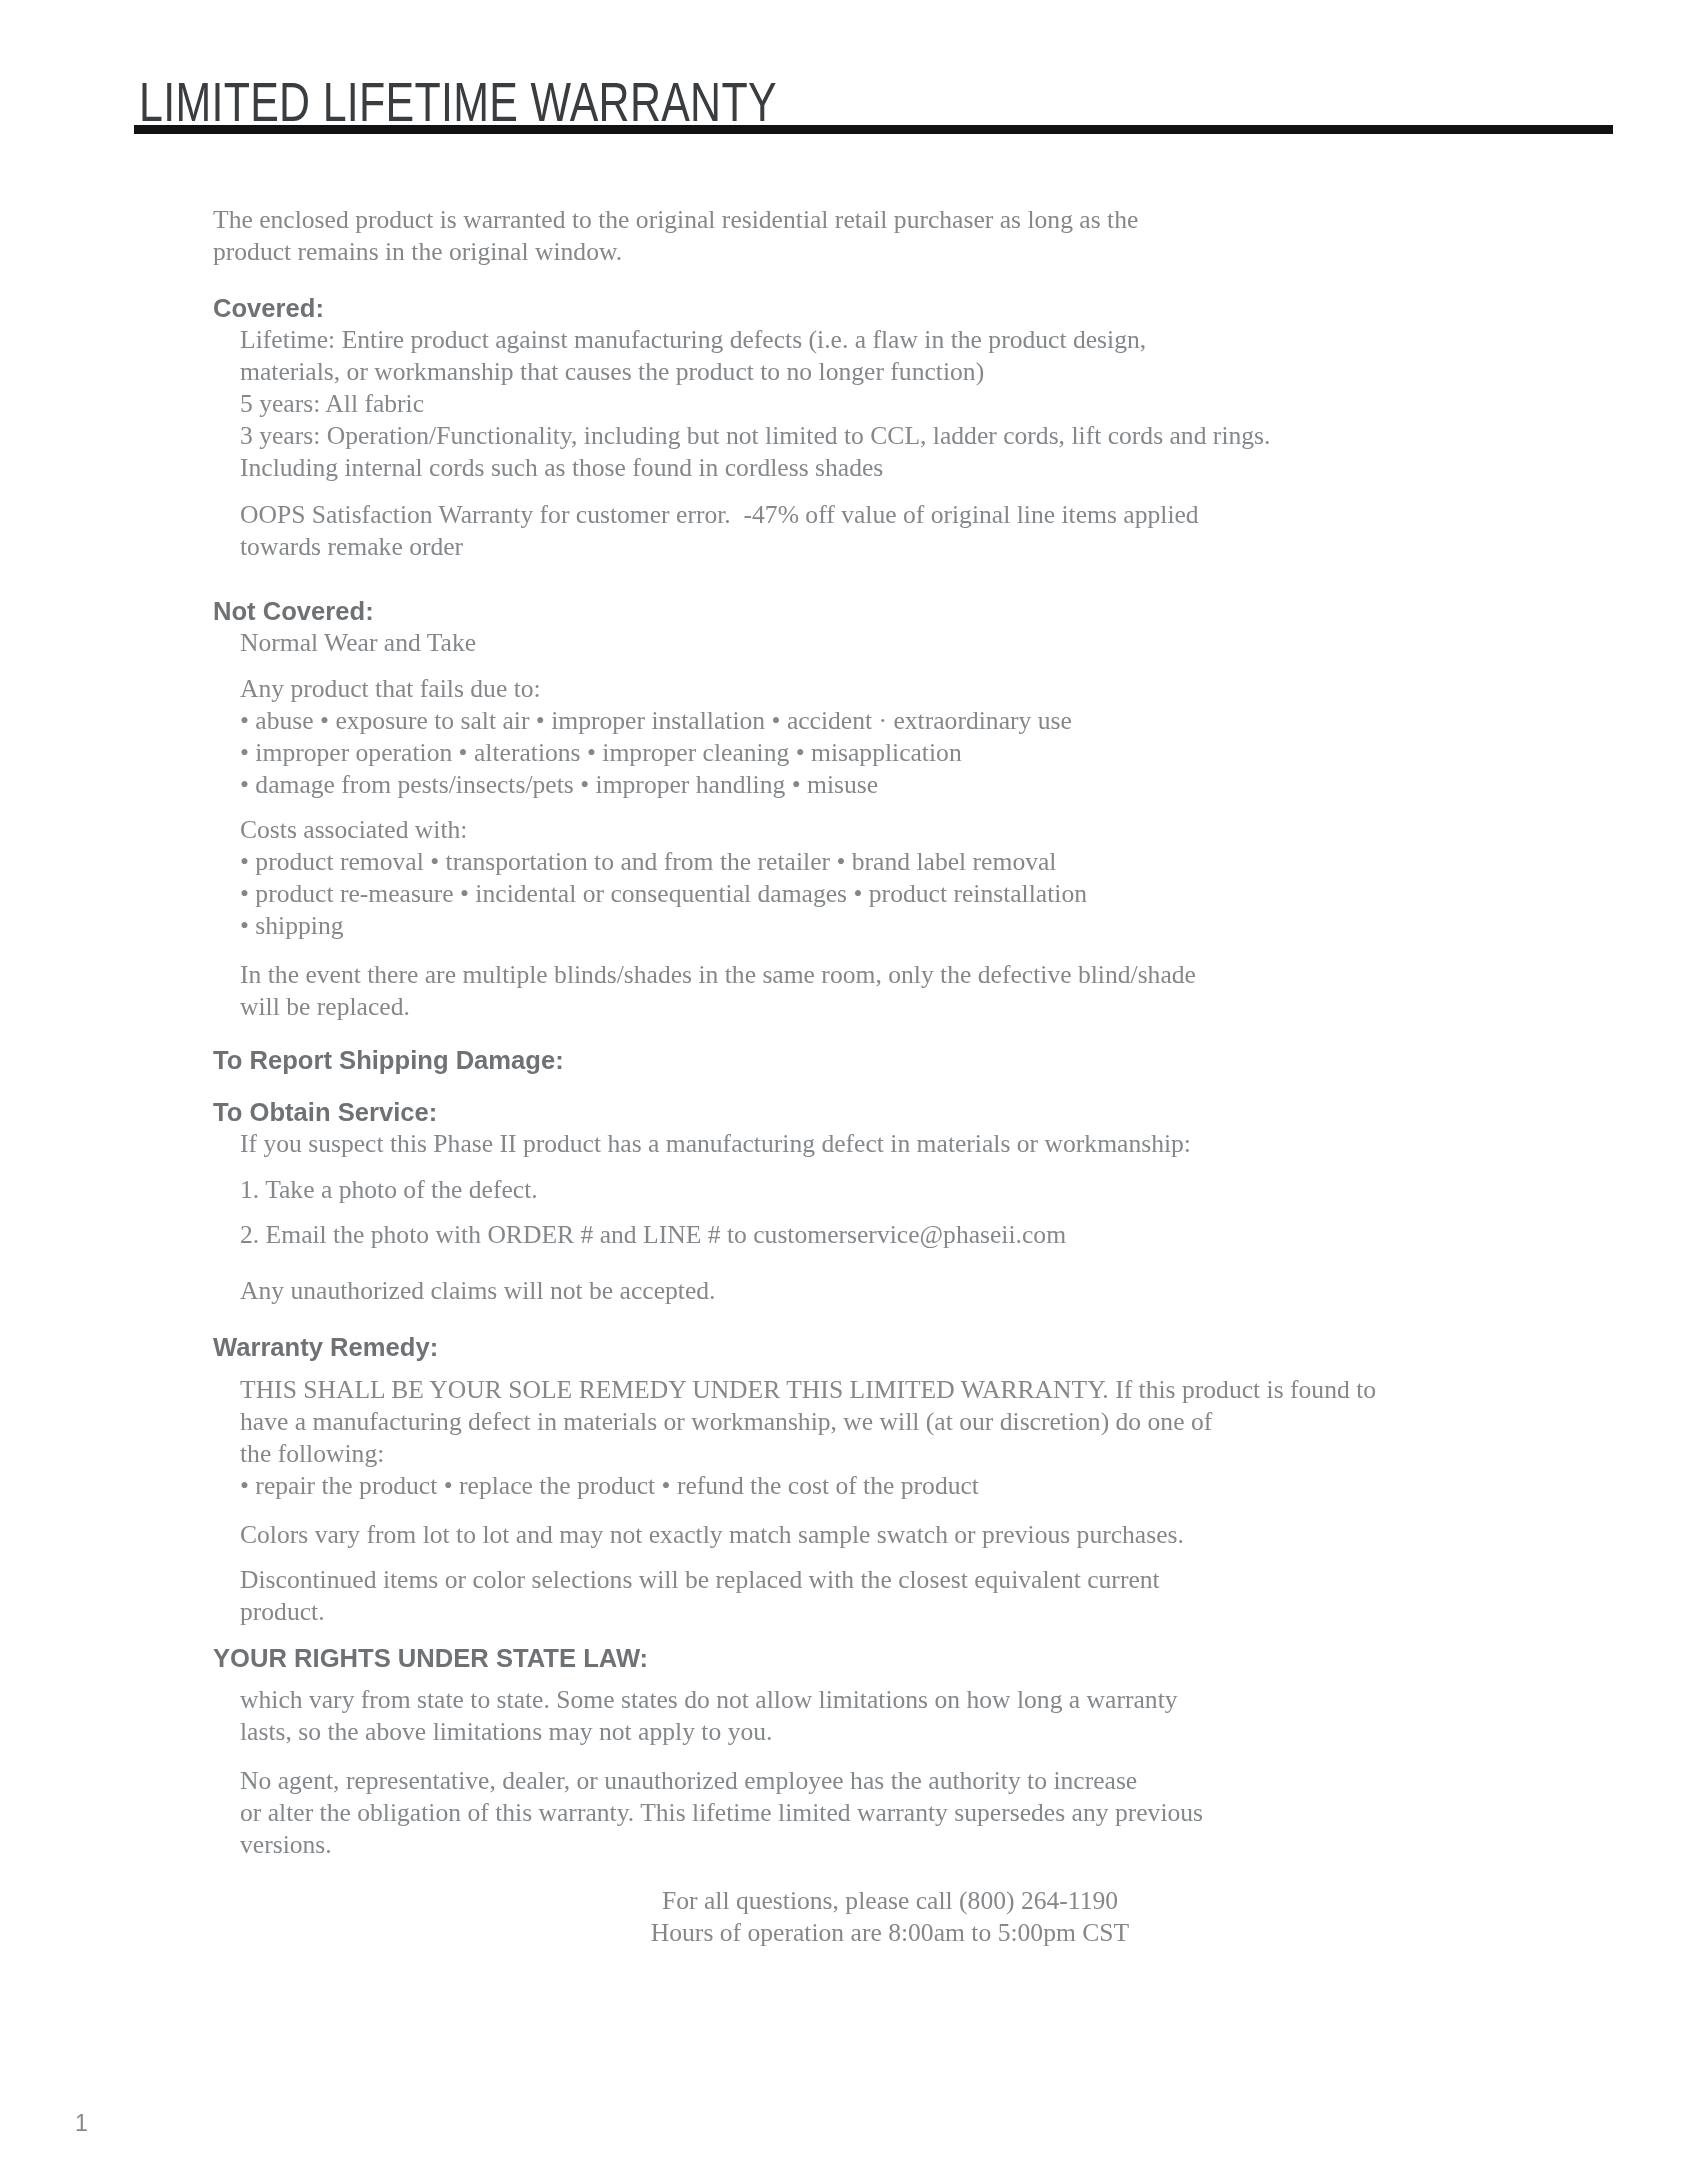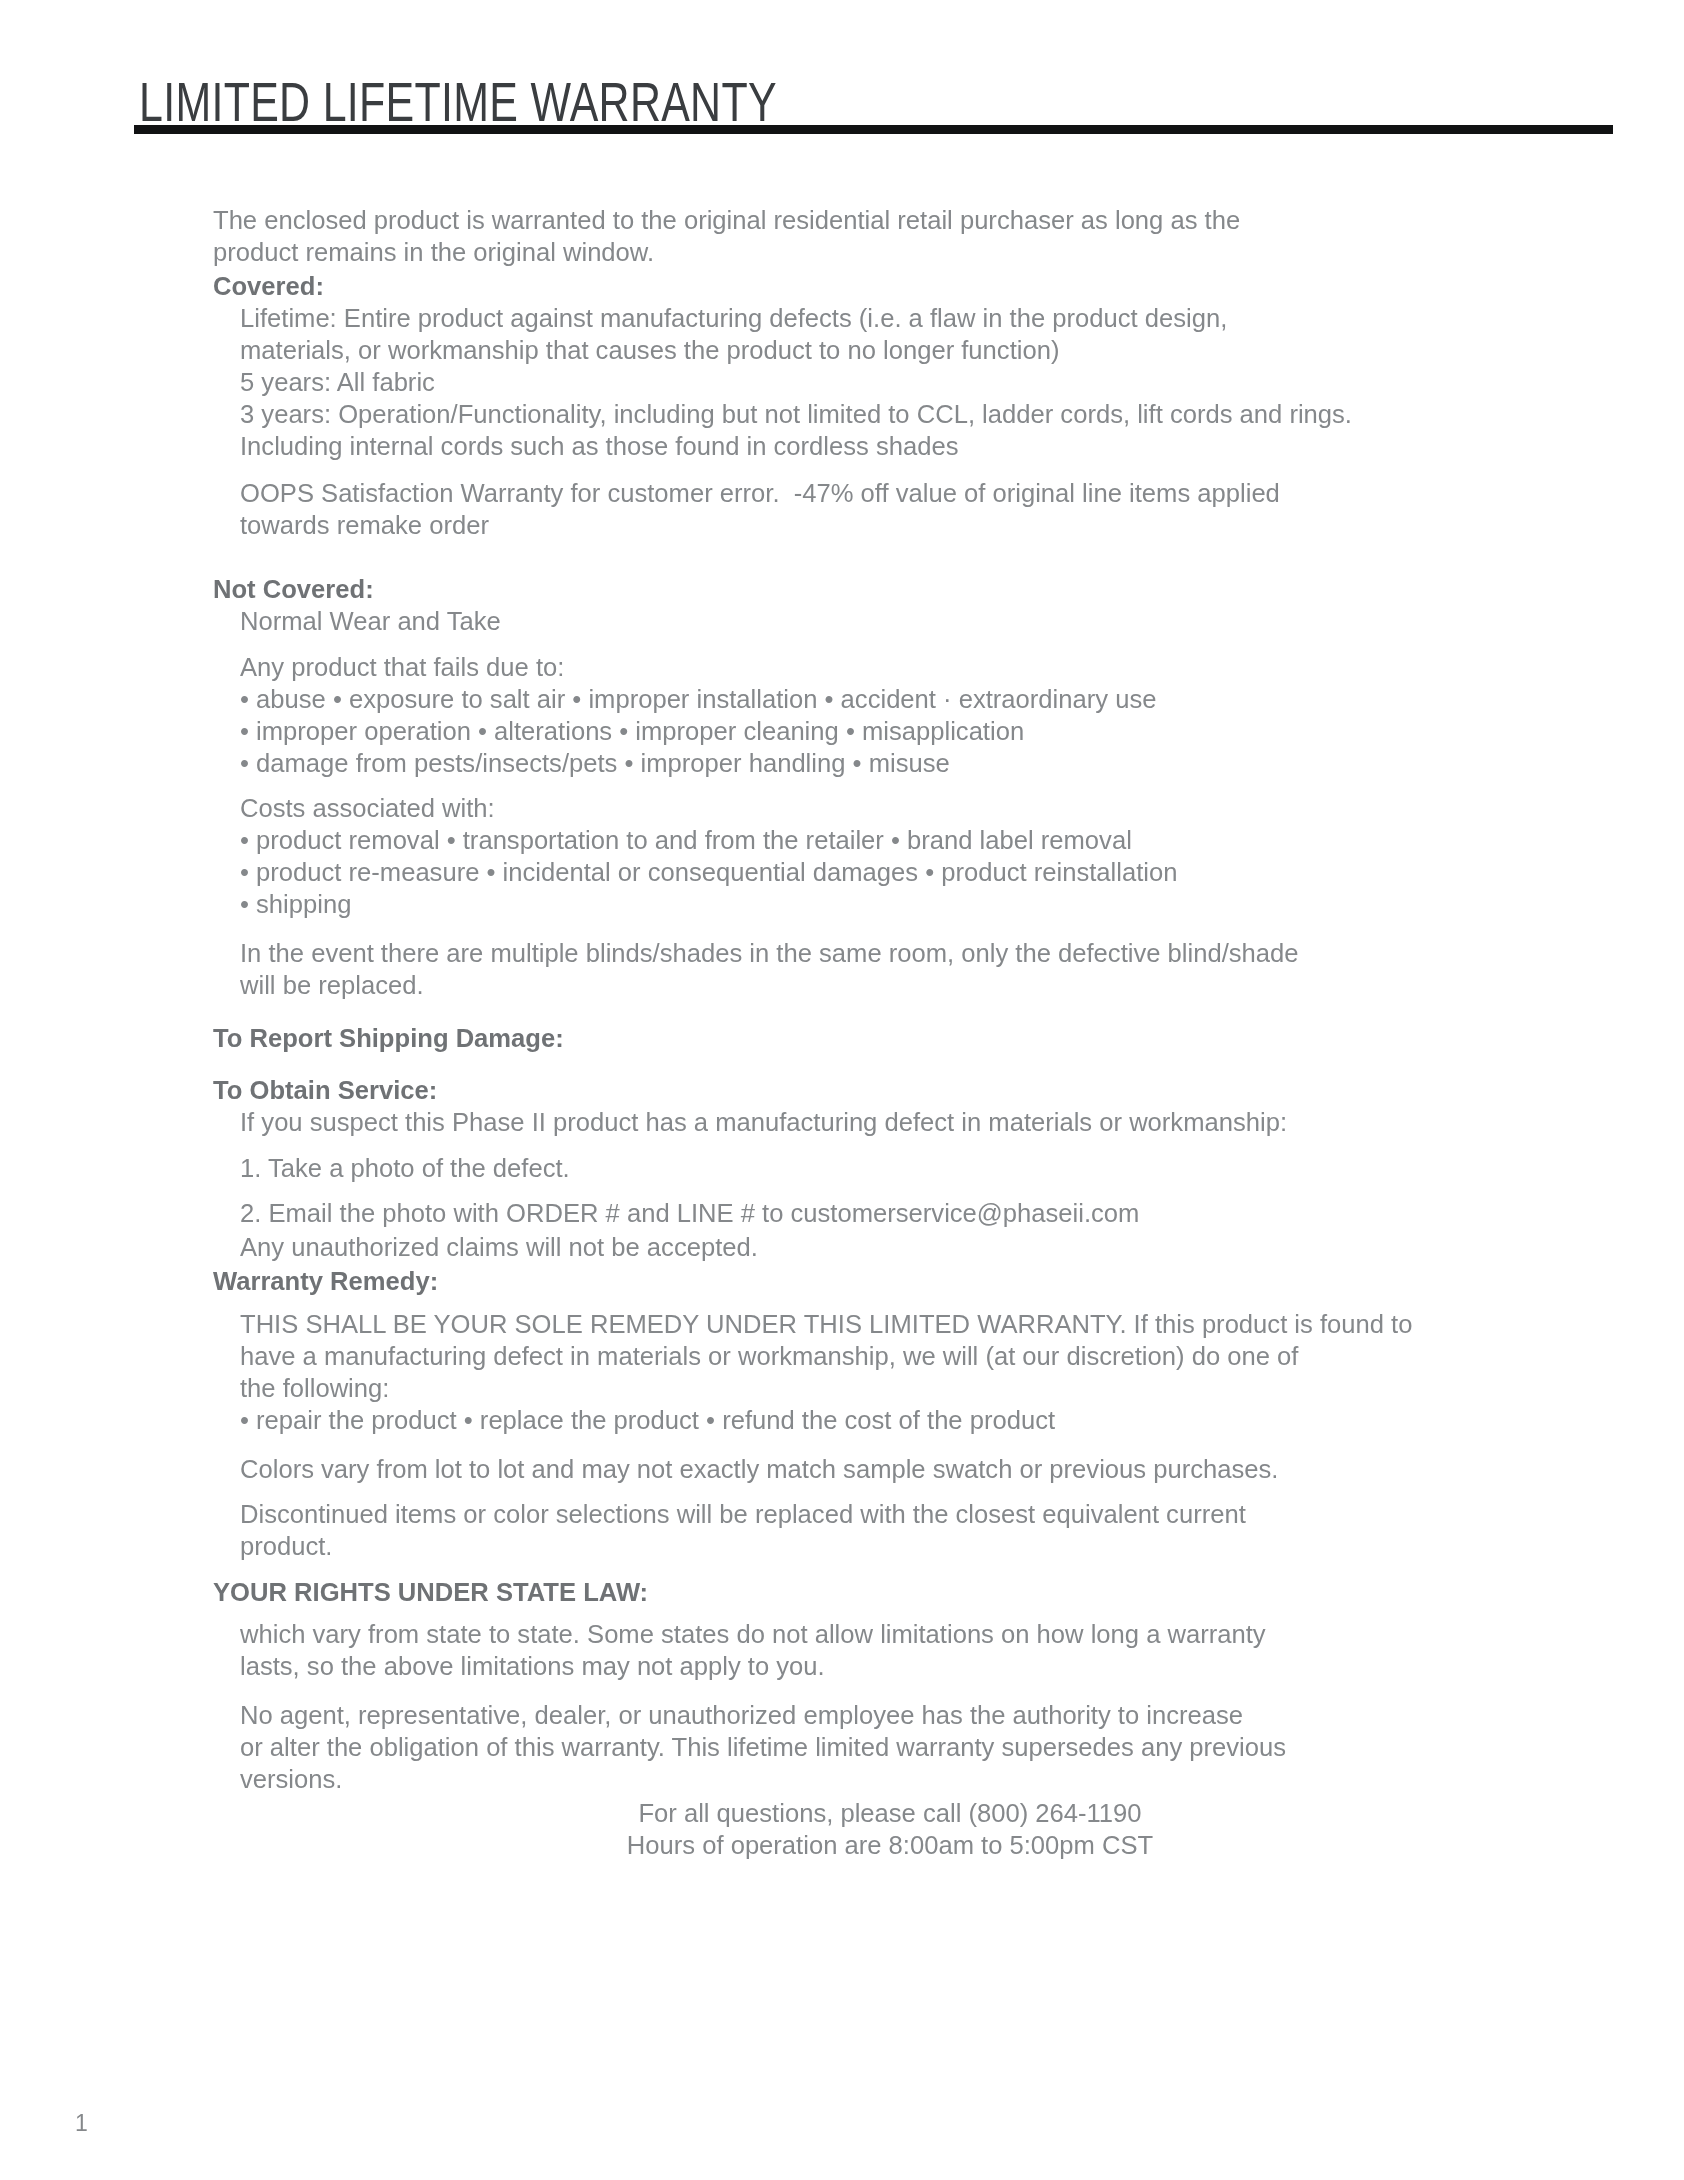--- a/index.html
+++ b/index.html
@@ -17,32 +17,32 @@
     letter-spacing:0.4px;
   }
   .title-rule {
     position:absolute; left:134px; top:125px;
     width:1479px; height:9.4px; background:#111213;
   }
   .content {
     position:absolute; left:213px; top:204px; width:1354px;
     font-size:25.6px; line-height:32px; color:#85888b;
   }
-  .line { white-space:pre; }
+  .line { white-space:pre;font-family:Liberation Serif, serif; }
   .heading {
     font-size:25.6px; line-height:32px; font-weight:700; color:#6f7275;
   }
   .para { margin-left:27px; }
   .footer { text-align:center; }
   .footer .line { white-space:normal; }
   .page-number {
     position:absolute; left:75px; top:2111px;
     font-size:23px; line-height:25.6px; color:#85888b;
   }
-  .mt0{margin-top:0;} .mt12{margin-top:10.2px;} .mt14{margin-top:2px;}
+  .mt0{margin-top:0;} .mt12{margin-top:10.2px;} .mt14{margin-top:24px;}
   .mt16{margin-top:13.6px;} .mt18{margin-top:15.3px;} .mt20{margin-top:17px;}
   .mt24{margin-top:20.4px;} .mt28{margin-top:32px;}
 </style>
 </head>
 <body>
 
 <div class="page">
 
   <h1 class="page-title">LIMITED LIFETIME WARRANTY</h1>
   <div class="title-rule"></div>

